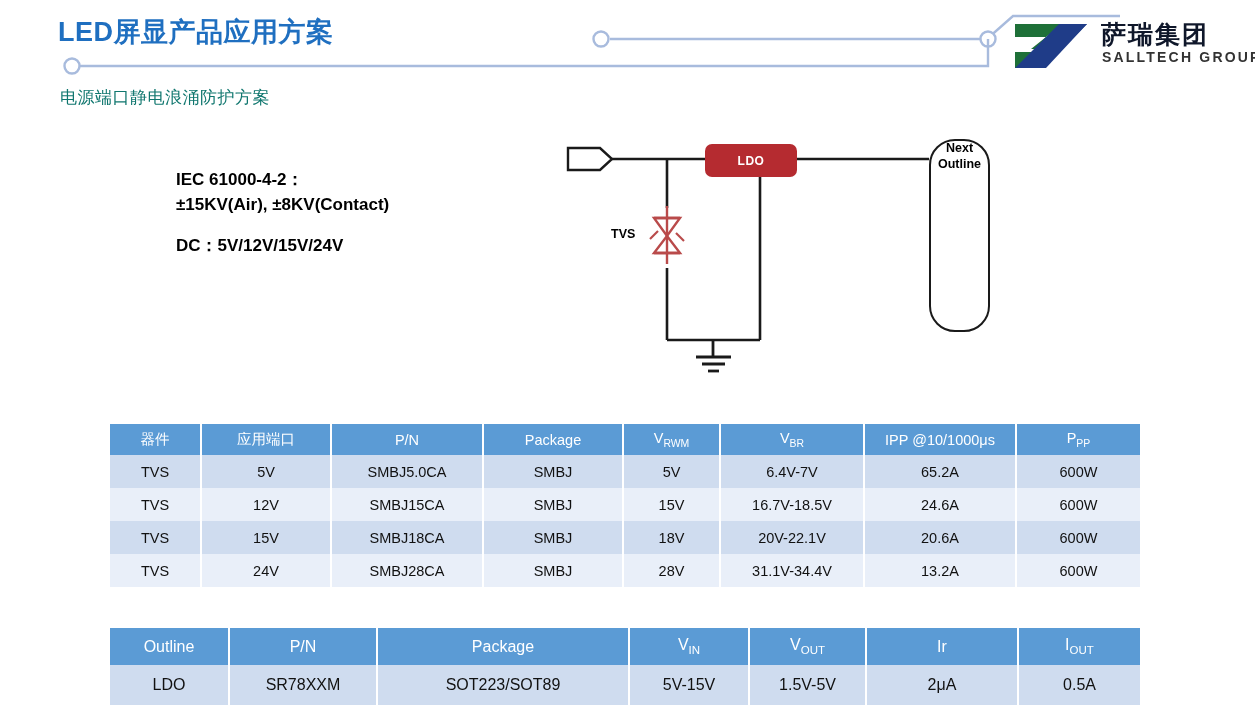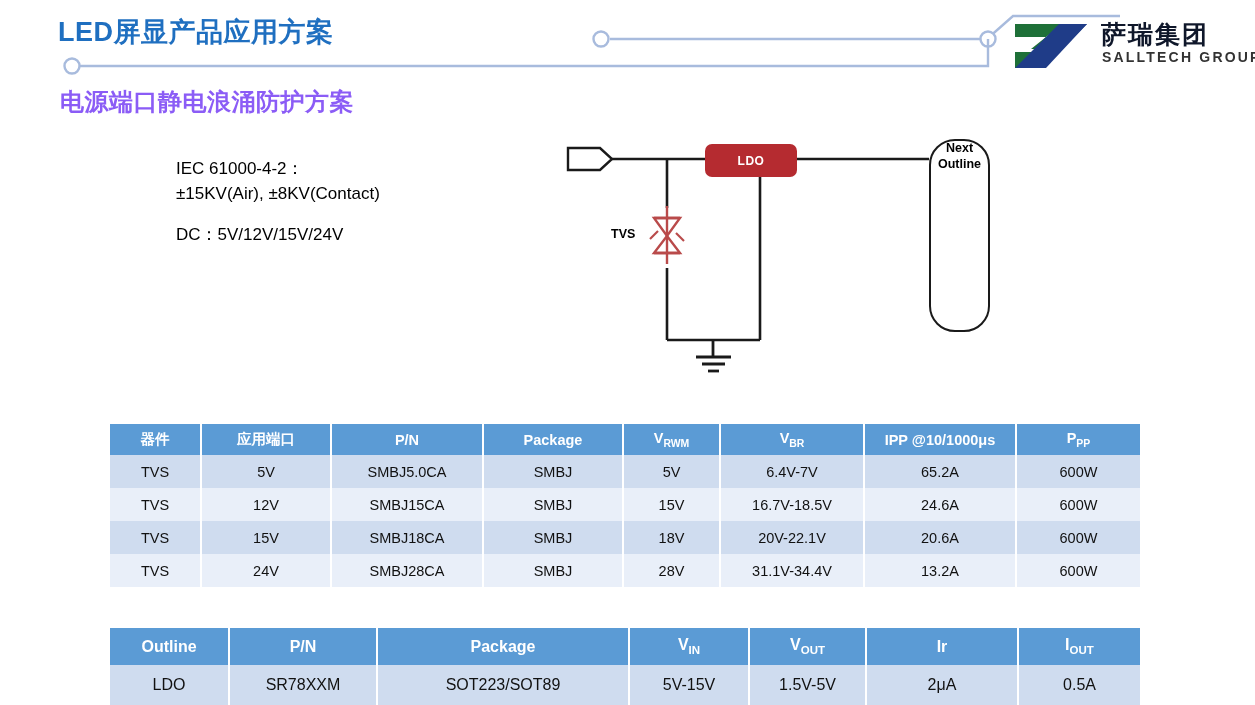--- a/index.html
+++ b/index.html
@@ -12,41 +12,41 @@
   .page{position:absolute;inset:0;}
 
   
   .hdr-title{
     position:absolute;left:58px;top:14px;
     font-size:27px;font-weight:bold;color:#1F6FC0;
     letter-spacing:.5px;white-space:nowrap;
   }
   .hdr-sub{
     position:absolute;left:60px;top:86px;
-    font-size:24px;font-weight:bold;color:#8b5cf6;
+    font-size:17px;font-weight:normal;color:#0f766e;
     white-space:nowrap;letter-spacing:.5px;
   }
   .hdr-svg{position:absolute;left:0;top:0;}
 
   
   .logo{position:absolute;left:1013px;top:18px;width:235px;height:55px;}
   .logo-mark{position:absolute;left:0;top:4px;width:78px;height:48px;}
   .logo-cn{
     position:absolute;left:88px;top:0px;
     font-size:25px;font-weight:bold;color:#0f172a;
     letter-spacing:2px;white-space:nowrap;
   }
   .logo-en{
     position:absolute;left:89px;top:31px;
     font-size:14px;font-weight:bold;color:#333;
     letter-spacing:2.2px;white-space:nowrap;
   }
 
   
-  .specs{position:absolute;left:176px;top:157px;width:330px;}
+  .specs{position:absolute;left:176px;top:168px;width:330px;font-weight:bold;}
   .spec-block{margin-bottom:17px;}
   .spec-line{font-size:17px;color:#000;line-height:1.45;white-space:nowrap;}
 
   
   .circuit{position:absolute;left:550px;top:128px;width:470px;height:262px;}
   .lbl-tvs{
     position:absolute;left:611px;top:227px;
     font-size:12.5px;font-weight:bold;color:#000;
   }
   .ldo-box{
@@ -61,21 +61,21 @@
     display:flex;align-items:flex-start;justify-content:center;
   }
   .nc-box span{
     font-size:12.5px;font-weight:bold;color:#000;
     text-align:center;line-height:1.25;
   }
 
   
   .tbl{position:absolute;border-collapse:collapse;table-layout:fixed;}
   .tbl th{
-    background:#5B9BD5;color:#fff;font-weight:bold;
+    background:#5B9BD5;color:#fff;font-weight:normal;
     border-left:2px solid #fff;border-right:2px solid #fff;
     text-align:center;
   }
   .tbl td{
     color:#111;text-align:center;
     border-left:2px solid #fff;border-right:2px solid #fff;
   }
   .tbl tr.odd td{background:#CFDCEF;}
   .tbl tr.even td{background:#E9EFF9;}
 

